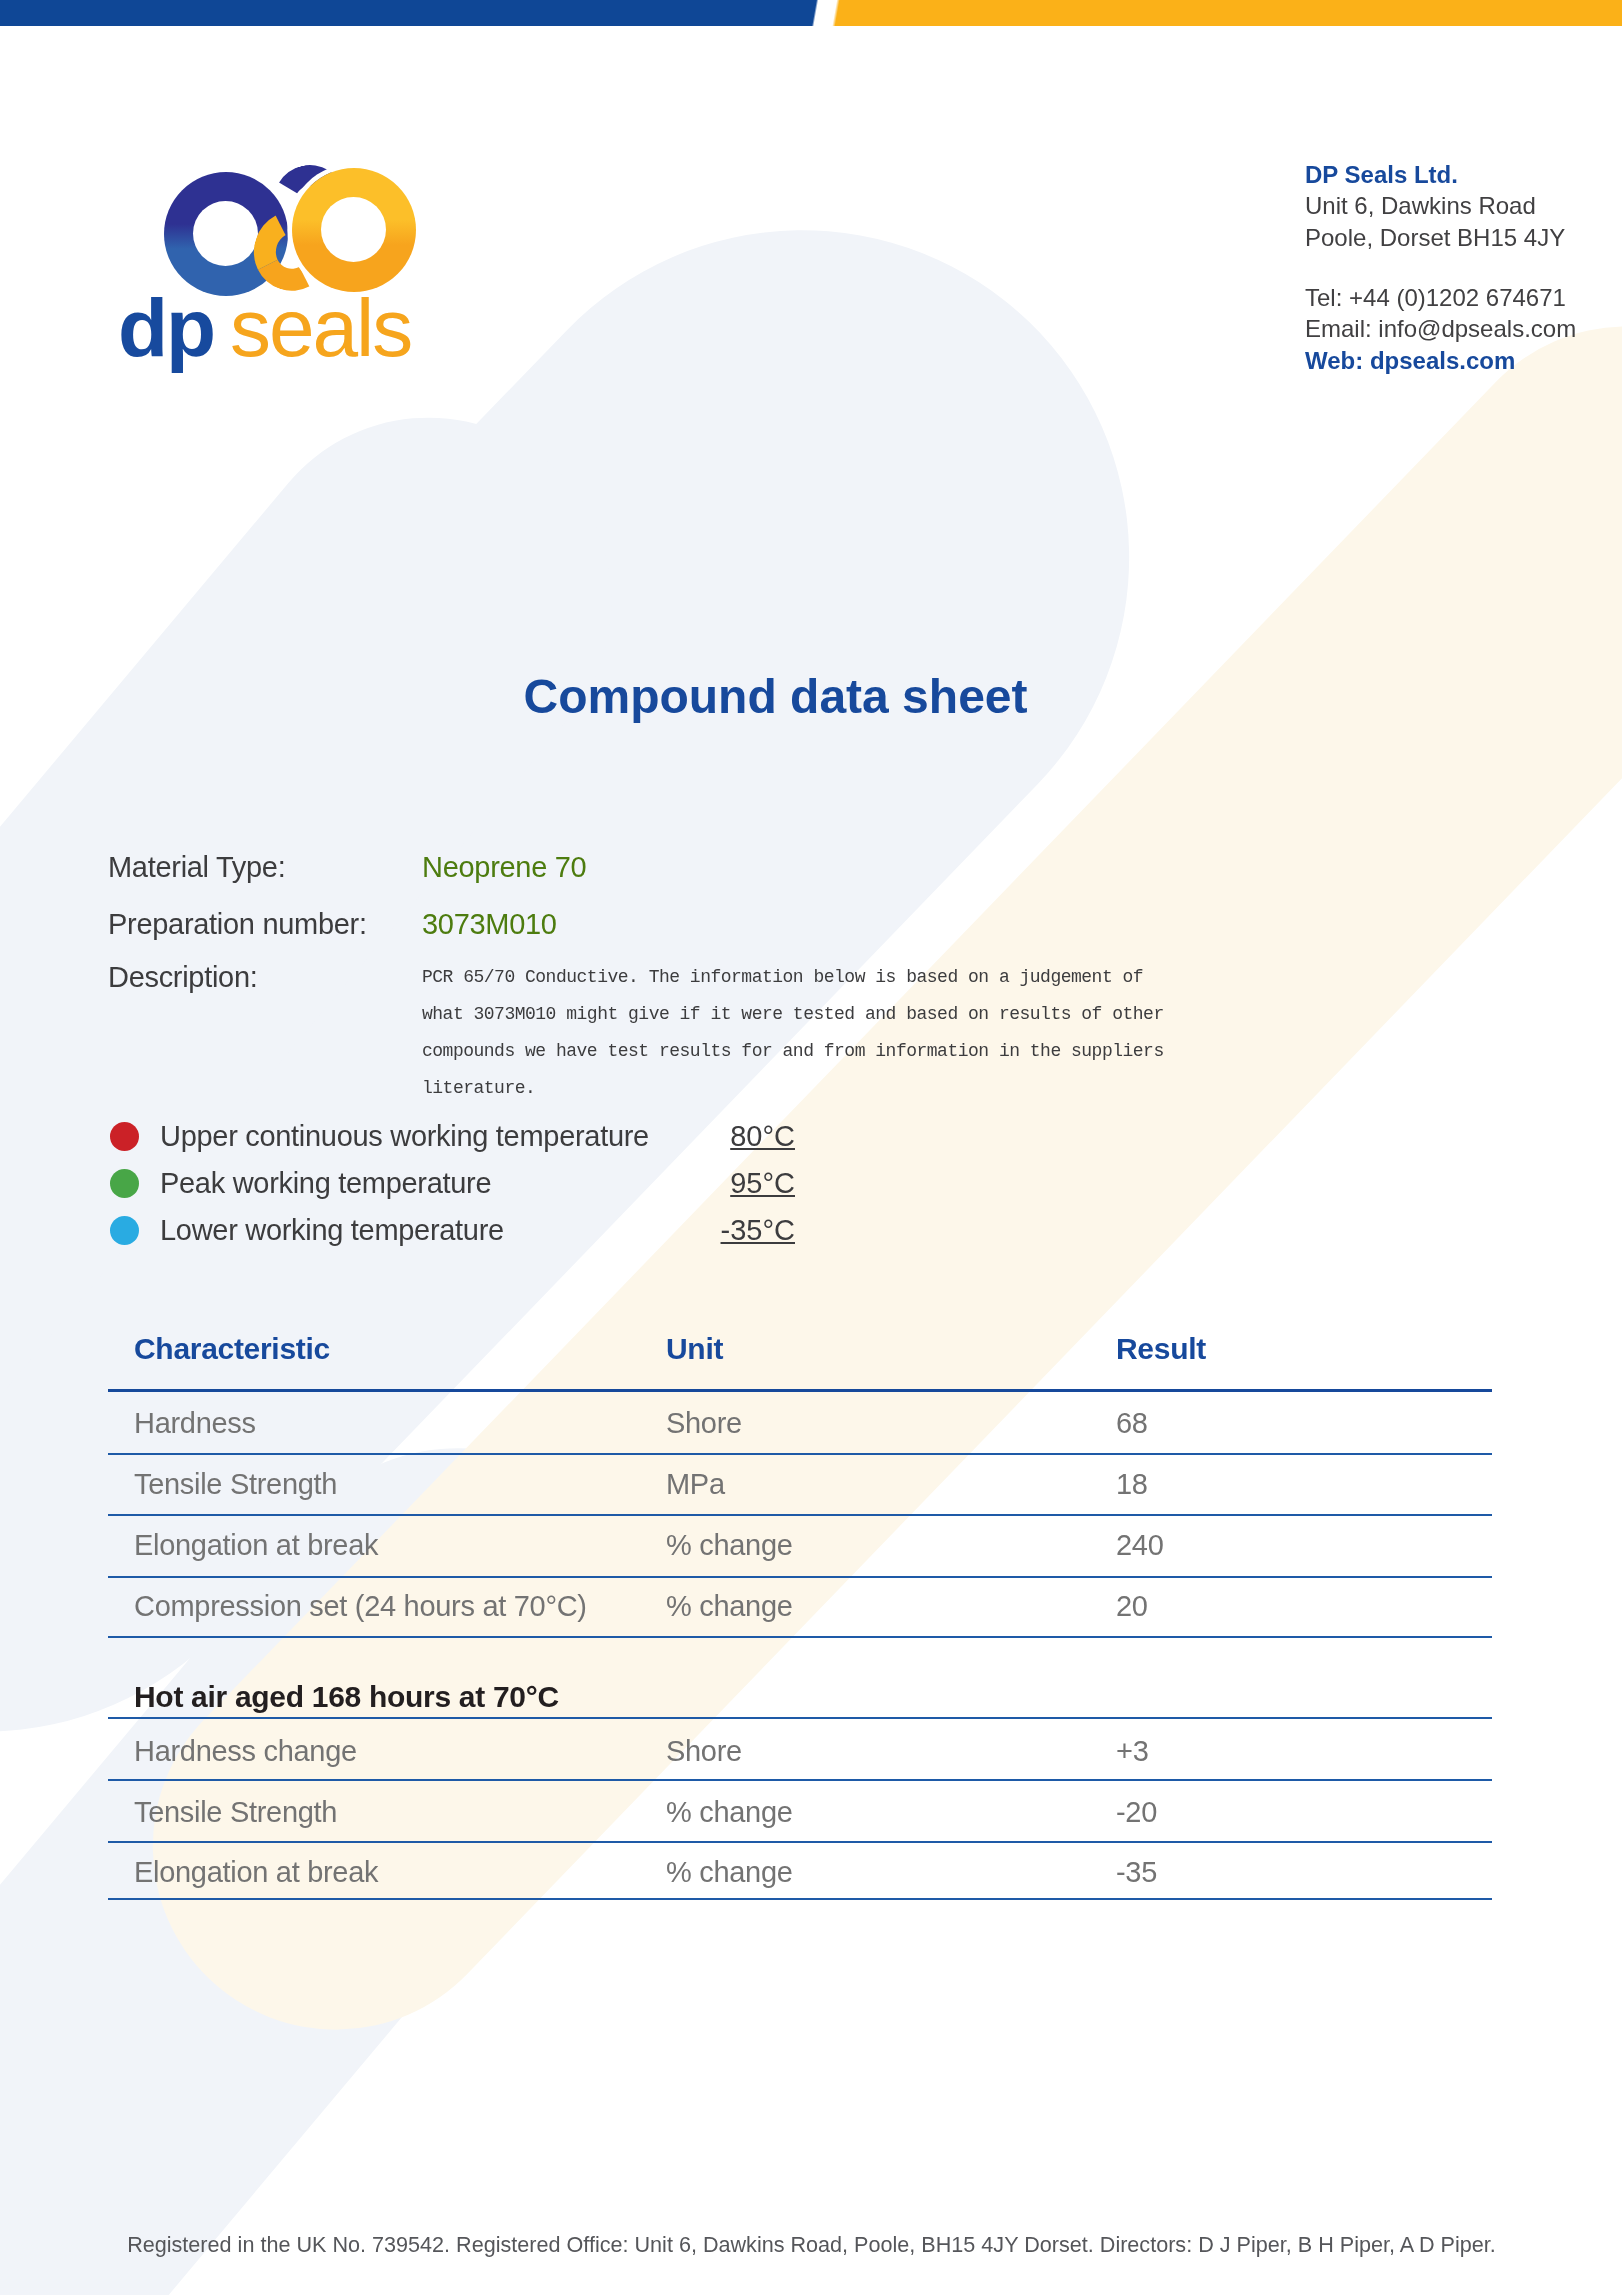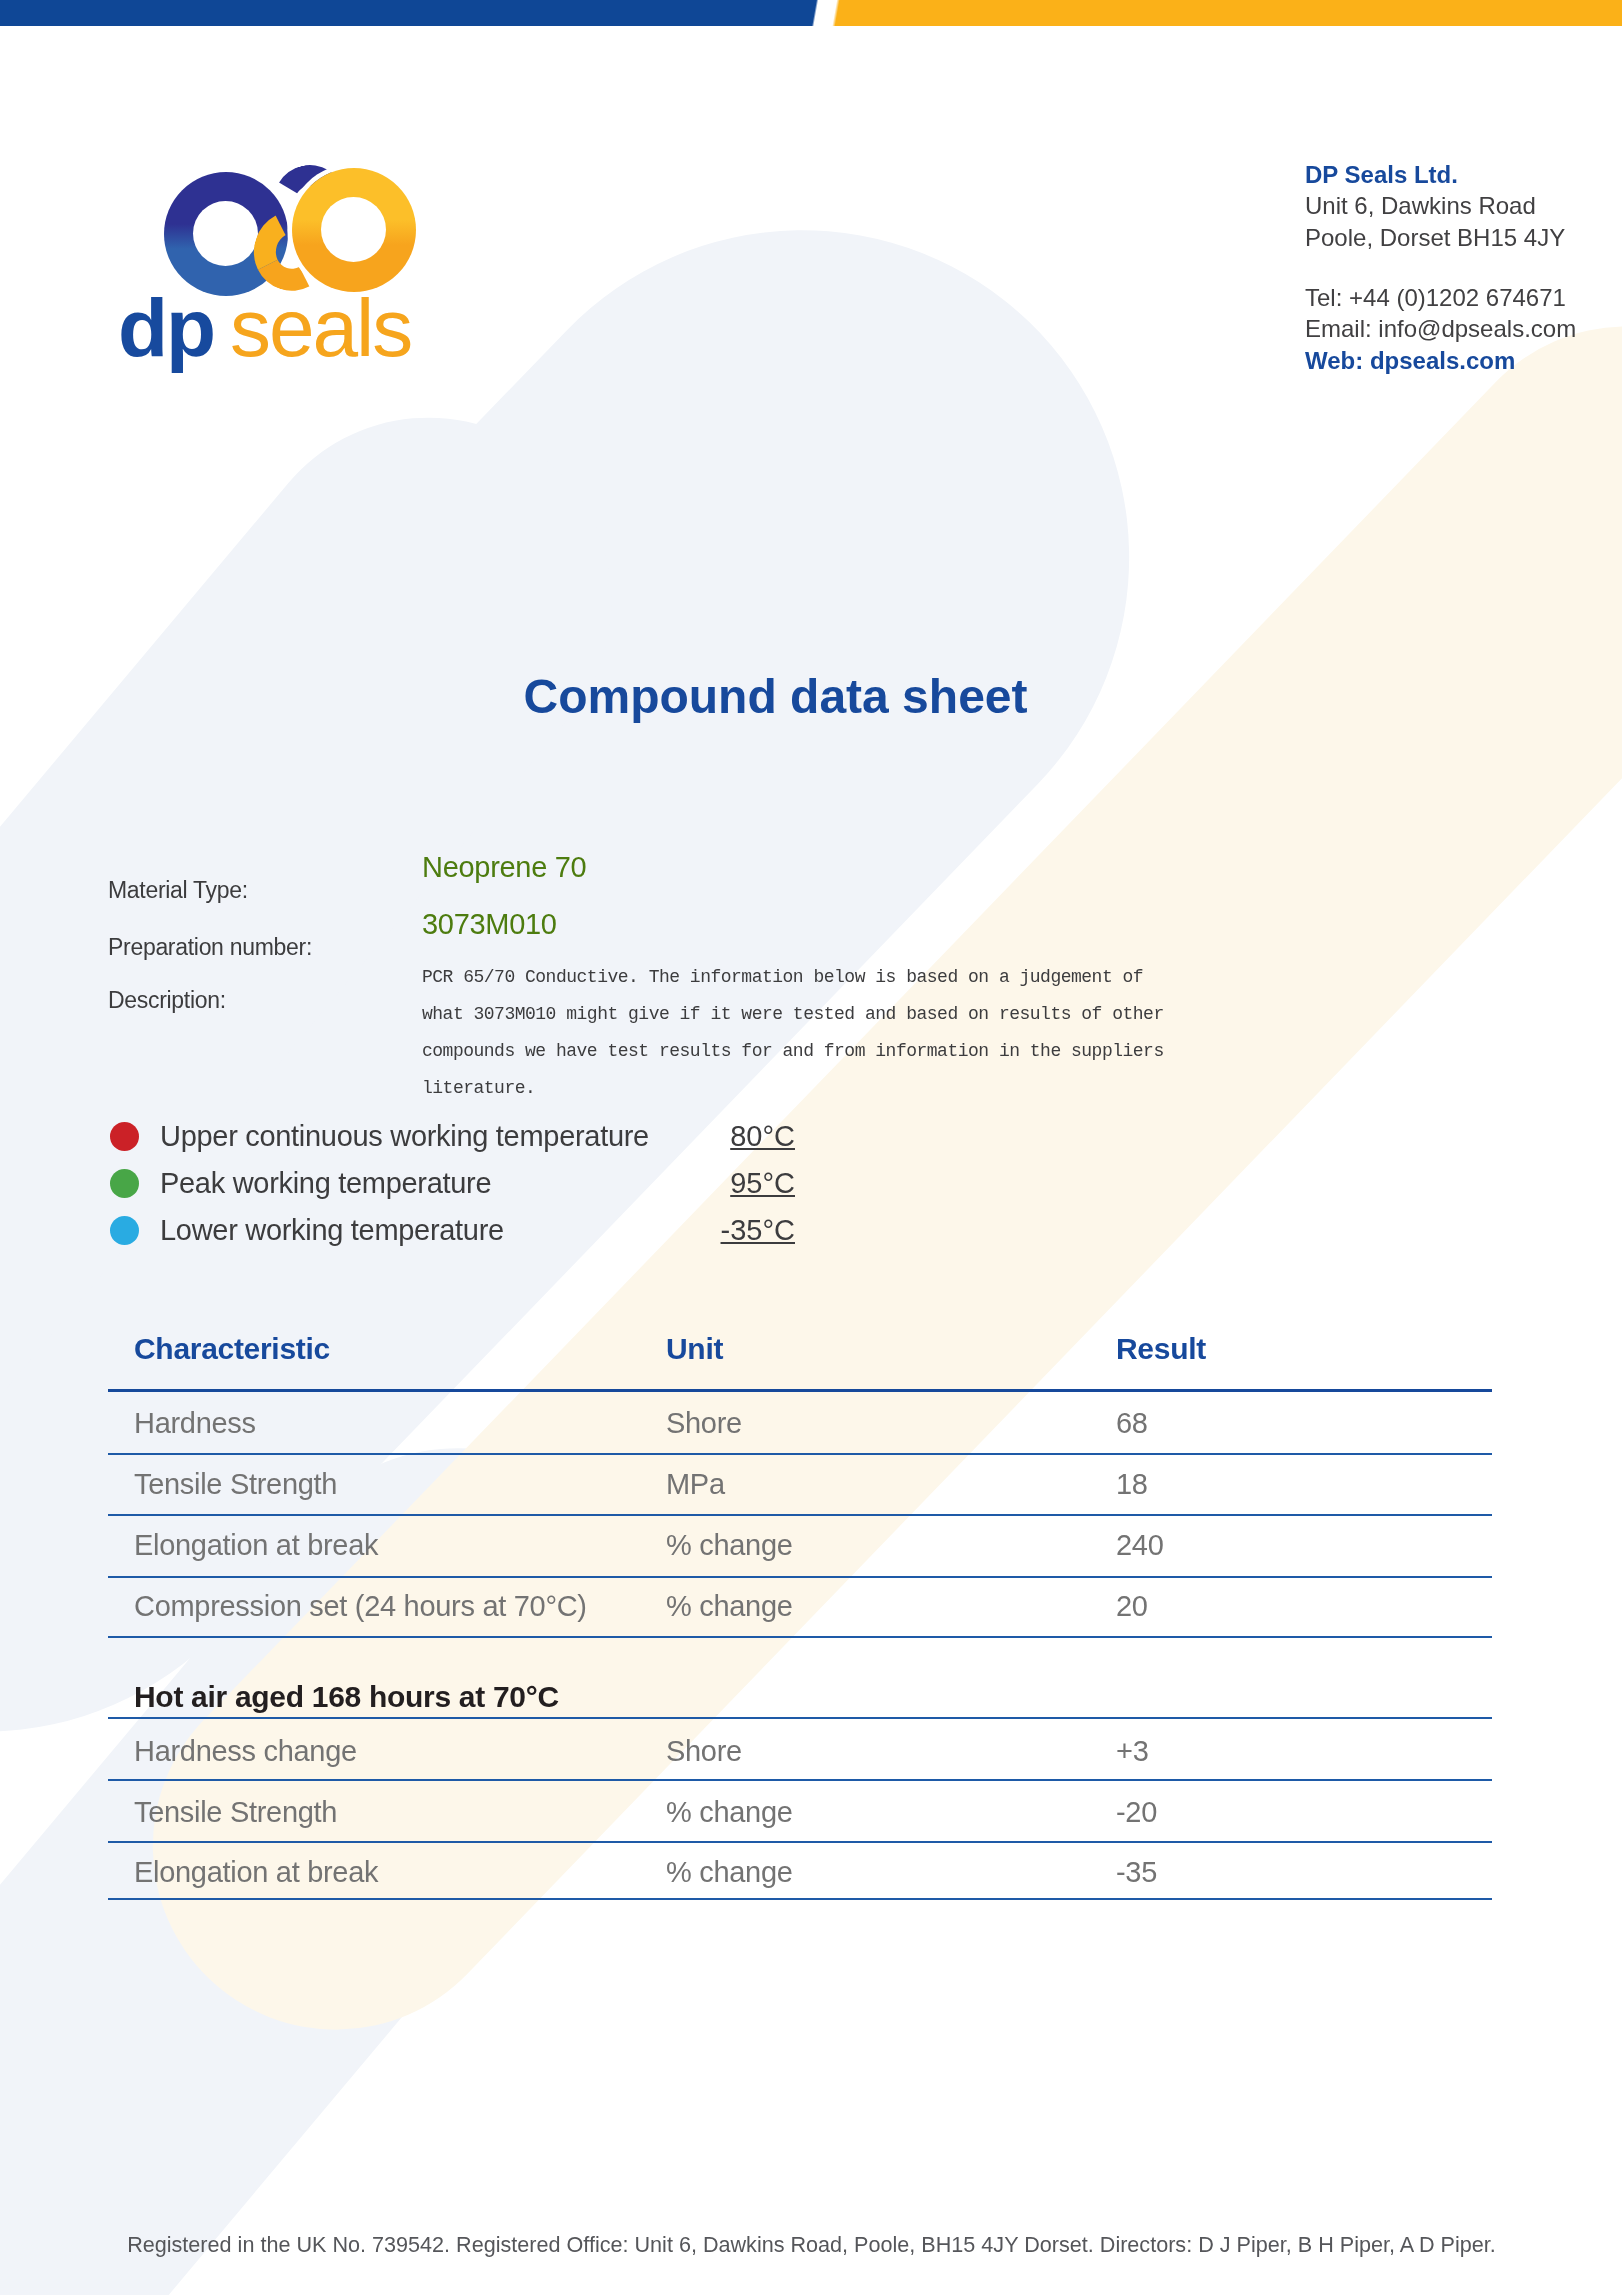--- a/index.html
+++ b/index.html
@@ -88,21 +88,21 @@
   
   .doc-title{
     position:absolute;left:0;top:671px;width:1551px;height:52px;
     text-align:center;font-size:48px;font-weight:700;color:#17499c;
     line-height:52px;
   }
 
   
   .field-label{
     position:absolute;left:108px;height:37px;width:308px;
-    font-size:23px;line-height:37px;color:#3c3c3e;letter-spacing:-0.3px;margin-top:23px;
+    font-size:29px;line-height:37px;color:#3c3c3e;letter-spacing:-0.3px;
   }
   .field-value{
     position:absolute;left:422px;height:37px;width:1047px;
     font-size:29px;line-height:37px;color:#4d7c0f;letter-spacing:-0.3px;
   }
   .desc-value{
     position:absolute;left:422px;top:959px;width:995px;
     font-size:18px;line-height:37px;color:#3c3c3e;letter-spacing:-0.5px;
     white-space:pre-line;
     font-family:Liberation Mono, monospace;

